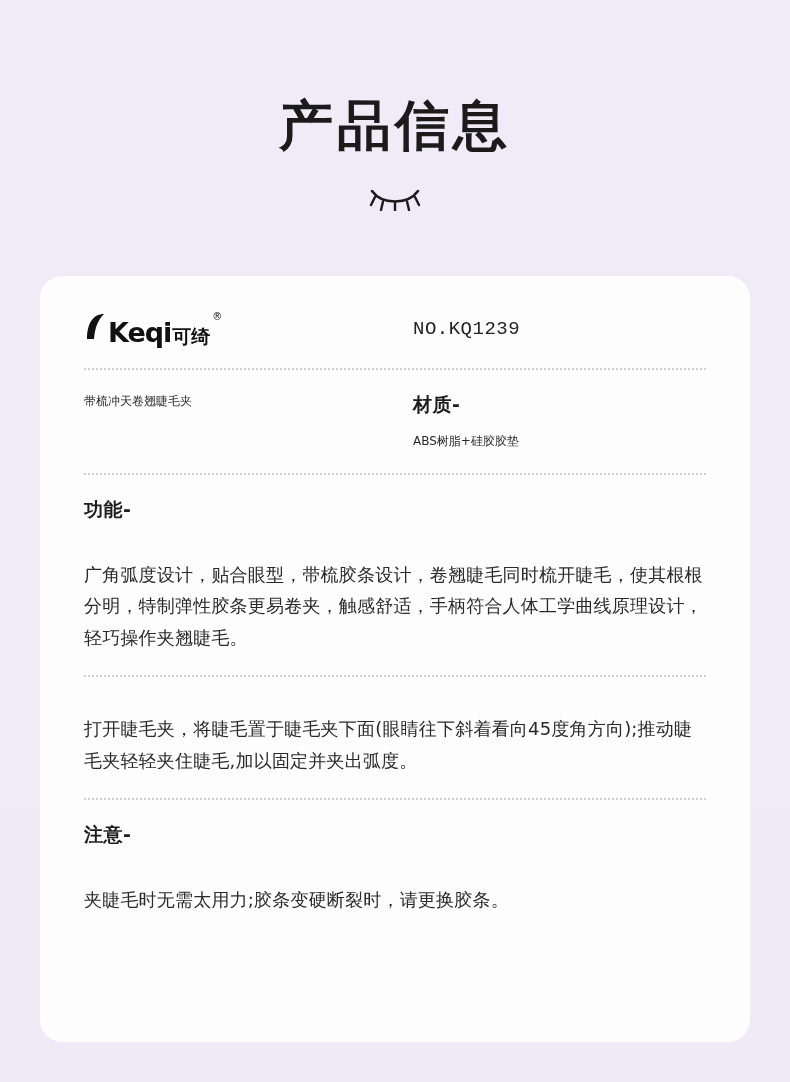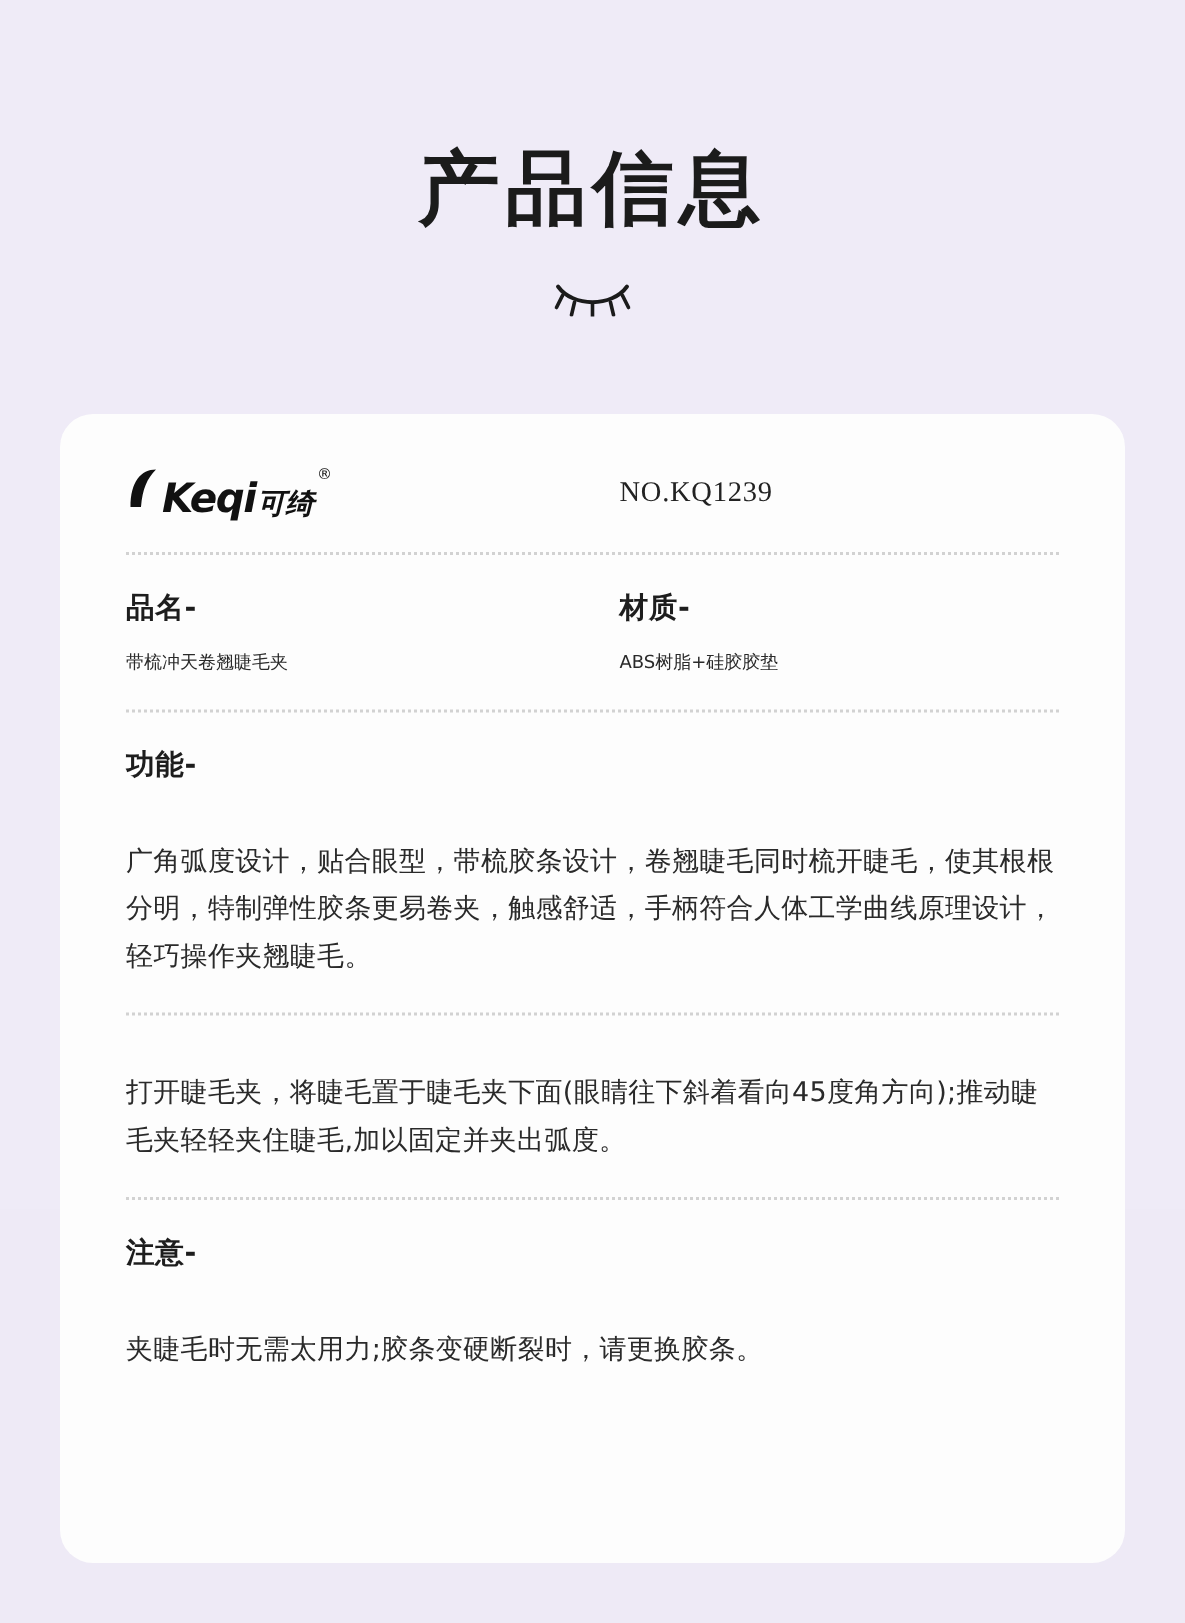--- a/index.html
+++ b/index.html
@@ -94,21 +94,20 @@
   }
   .section {
     margin-top: 2px;
   }
   
   .brand-logo {
     display: flex;
     align-items: flex-end;
     height: 34px;
     margin-top: 2px;
-    font-style: italic;
   }
   .brand-logo .mark {
     display: block;
     margin-right: 2px;
   }
   .brand-text {
     font-size: 27px;
     font-weight: bold;
     letter-spacing: -1px;
     color: #111;
@@ -131,21 +130,21 @@
     margin-left: 2px;
     margin-bottom: 10px;
     align-self: flex-start;
     font-family: "DejaVu Sans", "Liberation Sans", sans-serif;
   }
   .model-value {
     font-size: 19px;
     color: #222;
     letter-spacing: 0.5px;
     margin-top: 8px;
-    font-family: Liberation Serif, serif;
+    font-family: Liberation Mono, monospace;
   }
 </style>
 </head>
 <body>
 
 <div class="page">
 
   <div class="page-title">产品信息</div>
 
   <div class="lash-ornament">
@@ -176,21 +175,20 @@
       </div>
       <div class="col right">
         <div class="model-value">NO.KQ1239</div>
       </div>
     </div>
 
     <div class="divider"></div>
 
     <div class="row">
       <div class="col">
-        <div class="field-label">品名-</div>
         <div class="field-value">带梳冲天卷翘睫毛夹</div>
       </div>
       <div class="col right">
         <div class="field-label">材质-</div>
         <div class="field-value">ABS树脂+硅胶胶垫</div>
       </div>
     </div>
 
     <div class="divider"></div>
 

